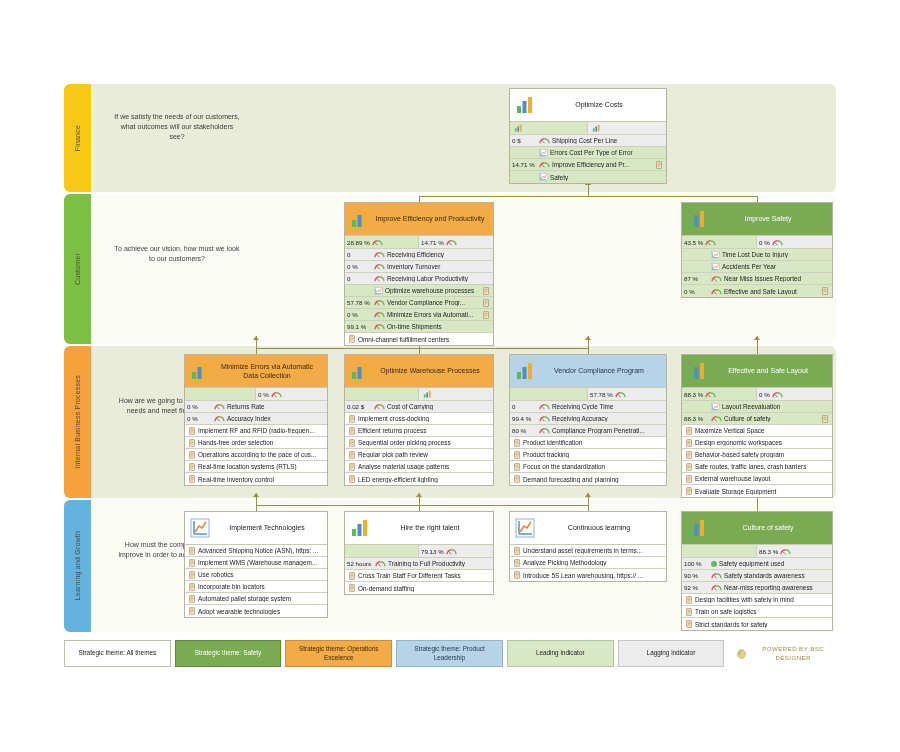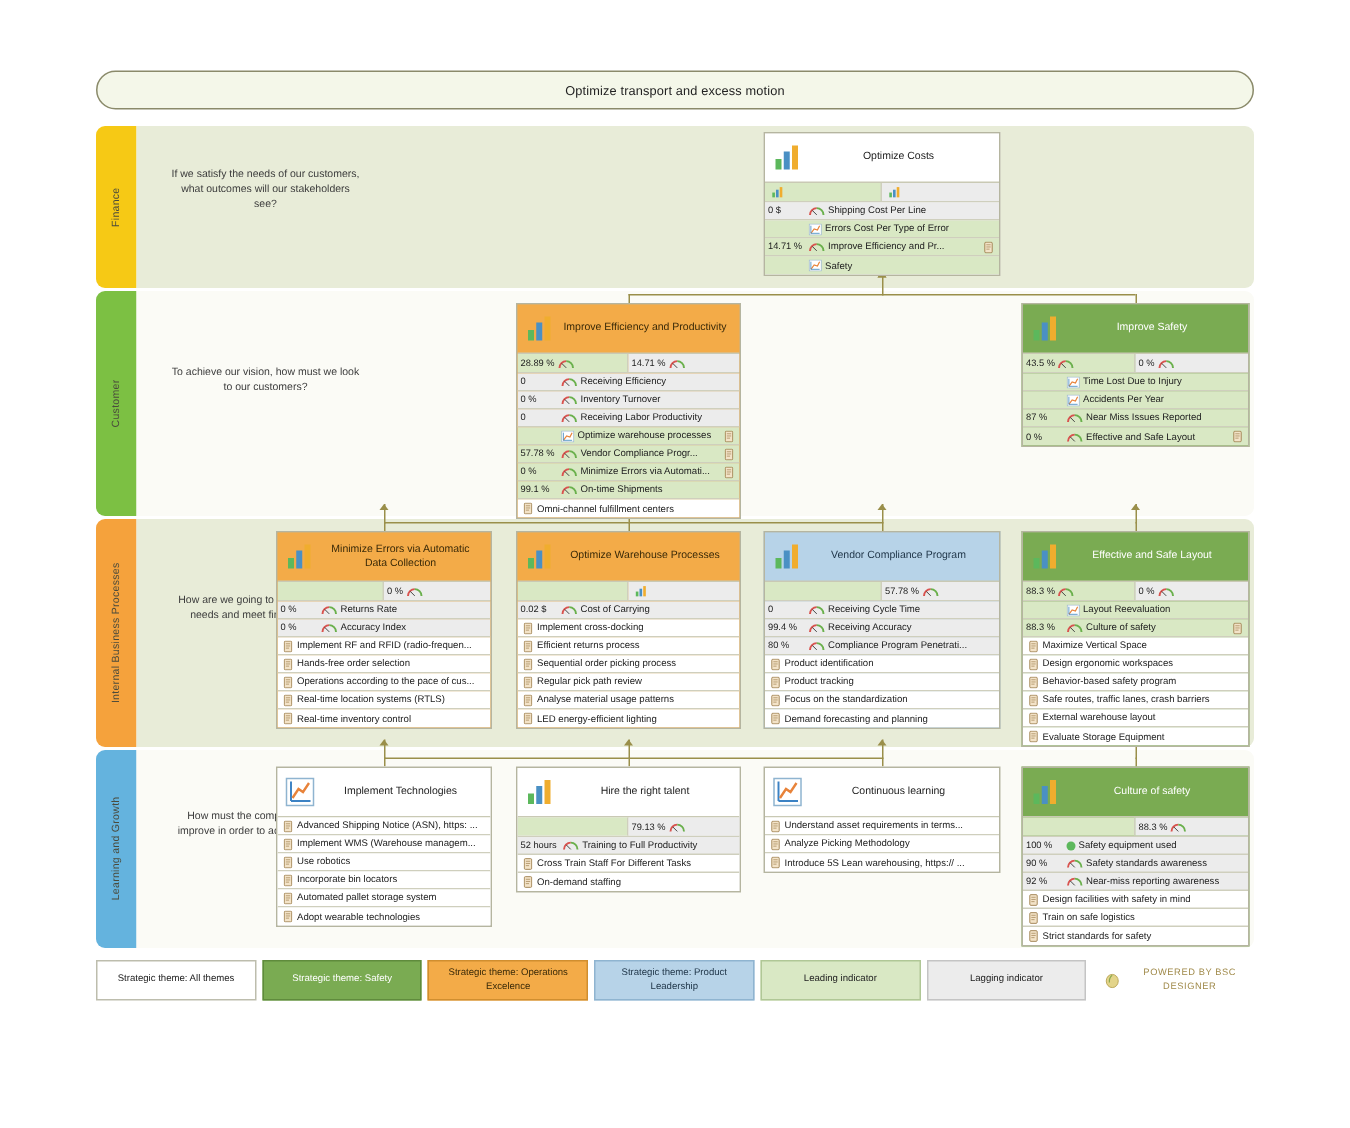--- a/index.html
+++ b/index.html
@@ -206,23 +206,20 @@
     letter-spacing: .4px;
     justify-content: flex-start;
     padding-left: 6px;
   }
 </style>
 </head>
 <body>
 
 <div id="canvas">
 
-  <div class="vision-banner">
-    <span>Optimize transport and excess motion</span>
-  </div>
 
   <div class="band" id="band-finance">
     <div class="band-tab">
       <span>Finance</span>
     </div>
     <div class="band-body">
       <div class="band-question">If we satisfy the needs of our customers, what outcomes will our stakeholders see?</div>
     </div>
   </div>
 

